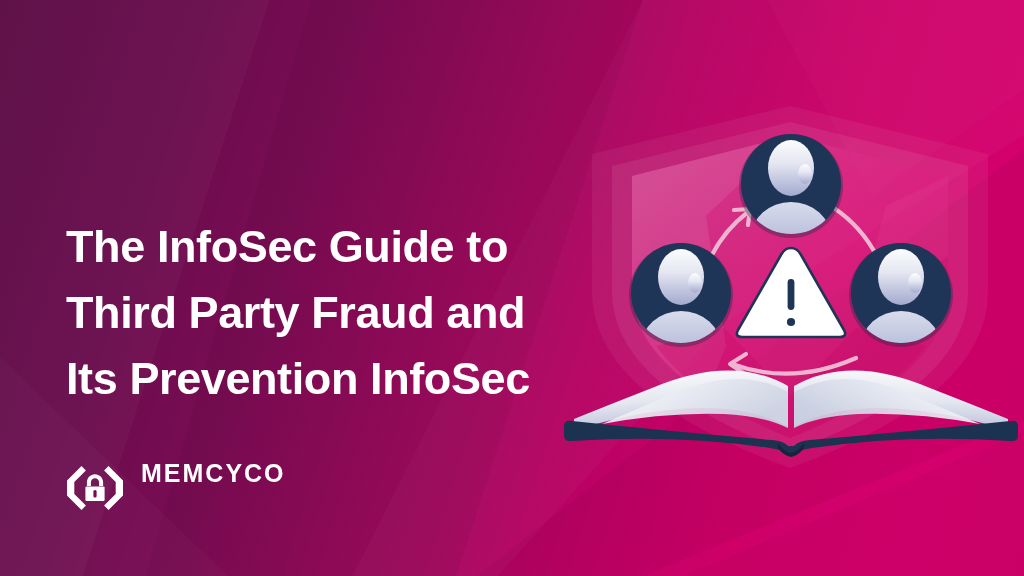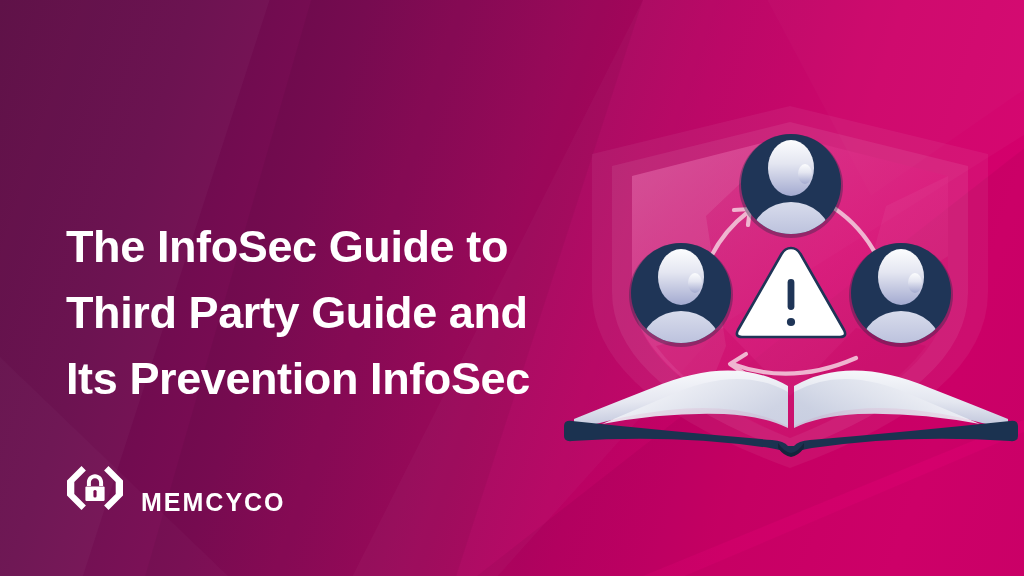--- a/index.html
+++ b/index.html
@@ -85,21 +85,21 @@
     display: block;
     white-space: nowrap;
   }
 
   
   #logo {
     position: absolute;
     left: 66px;
     top: 461px;
     display: flex;
-    align-items: flex-end;
+    align-items: flex-start;
     gap: 17px;
   }
   #logo-mark { display: block; }
   #logo-word {
     color: #FFFFFF;
     font-size: 25px;
     font-weight: 700;
     letter-spacing: 2.0px;
     line-height: 1;
     white-space: nowrap;
@@ -123,21 +123,21 @@
   <div class="facet" id="facet-a"></div>
   <div class="facet" id="facet-b"></div>
   <div class="facet" id="facet-c"></div>
   <div class="facet" id="facet-d"></div>
   <div class="facet" id="facet-e"></div>
   <div class="facet" id="facet-f"></div>
   <div class="facet" id="facet-g"></div>
 
   <h1 id="headline">
     <span class="hl">The InfoSec Guide to</span>
-    <span class="hl">Third Party Guide and</span>
+    <span class="hl">Third Party Fraud and</span>
     <span class="hl">Its Prevention InfoSec</span>
   </h1>
 
   <div id="logo">
     <span id="logo-mark-wrap">
       <svg id="logo-mark" width="58" height="54" viewBox="0 0 58 54" aria-hidden="true">
 
         <path d="M15.5 5.0 L19.9 9.4 L8.3 21.0 L8.3 33.0 L19.9 44.6 L15.5 49.0 L1.0 34.5 L1.0 19.5 Z" fill="#FFFFFF"></path>
 
         <path d="M42.5 5.0 L57.0 19.5 L57.0 34.5 L42.5 49.0 L38.1 44.6 L49.7 33.0 L49.7 21.0 L38.1 9.4 Z" fill="#FFFFFF"></path>

